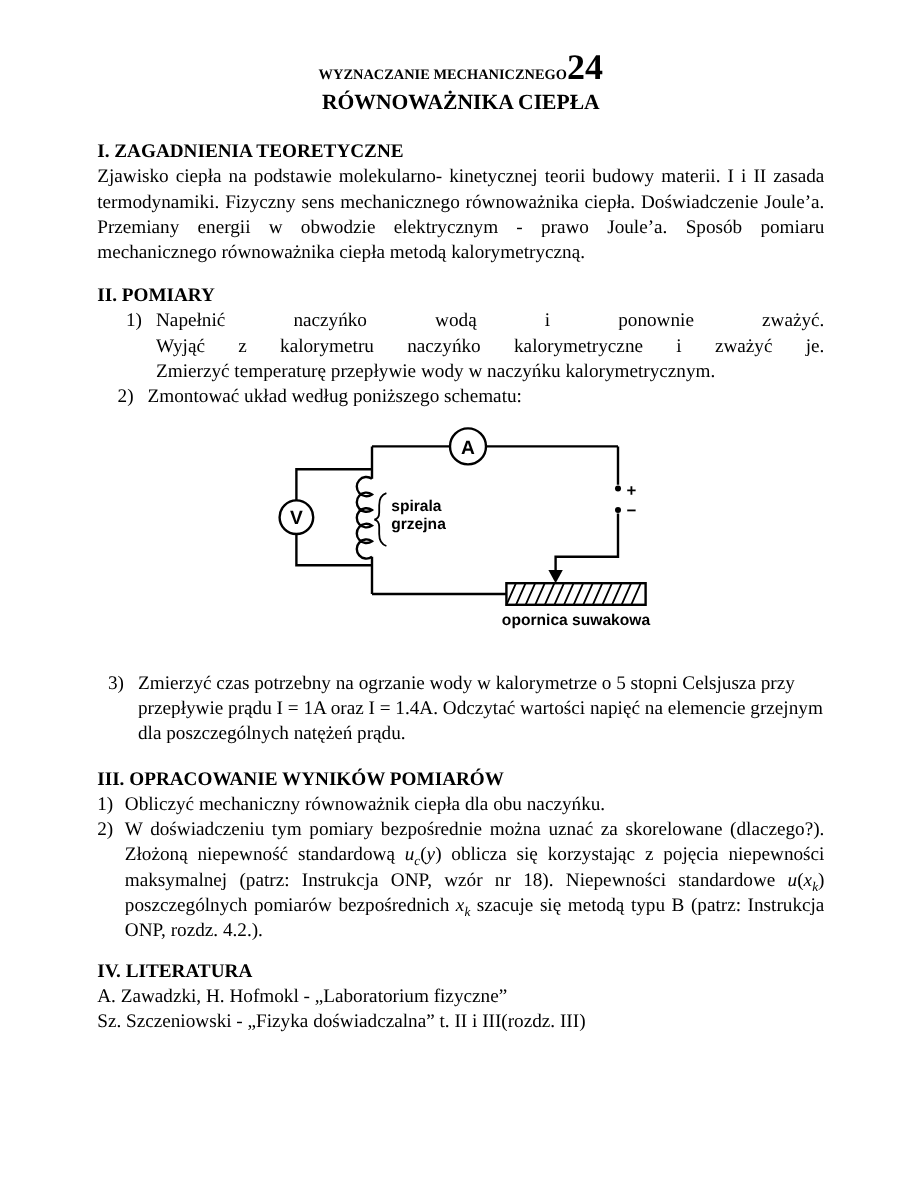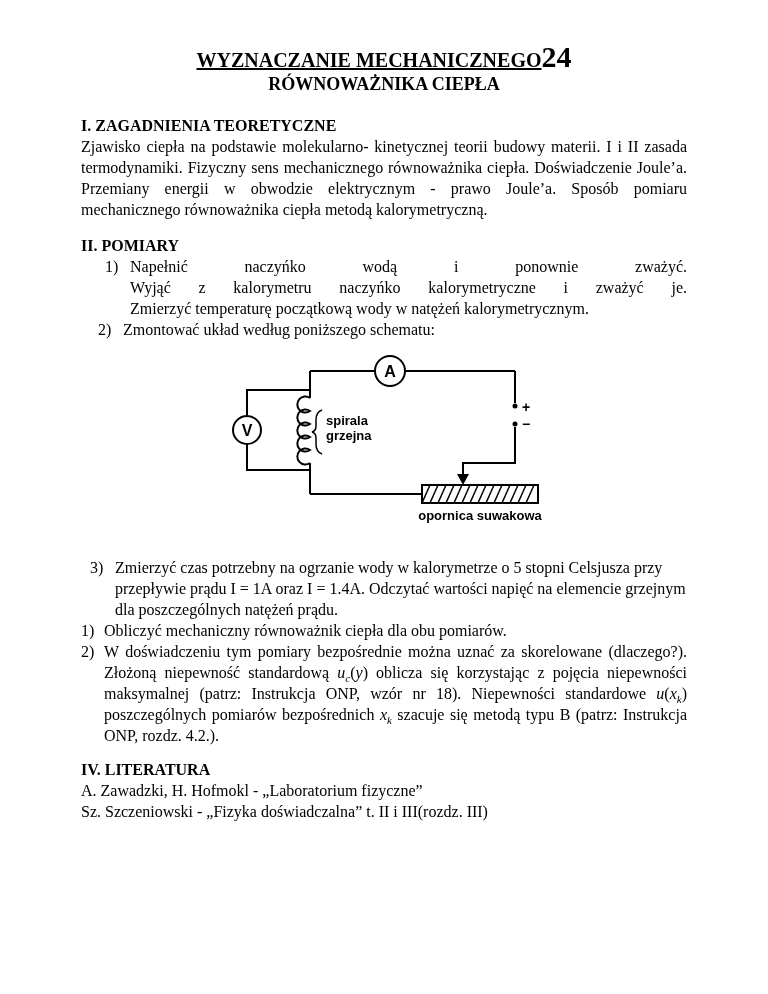--- a/index.html
+++ b/index.html
@@ -6,21 +6,21 @@
   html, body { background:#fff; }
   body {
     width:768px; height:994px; overflow:hidden;
     color:#000;
     font-family:"Liberation Serif", serif;
     font-size:16px; line-height:21px;
   }
   .page { padding:46px 81px 0 81px; }
 
   .title { text-align:center; font-weight:bold; }
-  .title .t1 { font-size:20px;text-decoration:underline; }
+  .title .t1 { font-size:12px; }
   .title .tnum { font-size:30px; }
   .title .t2 { font-size:18px; margin-top:2px;text-align:center; }
 
   .heading { font-weight:bold; }
   .h1m { margin-top:20px; }
   .h2m { margin-top:15px; }
   .h3m { margin-top:17px; }
   .h4m { margin-top:13px; }
 
   p.just { text-align:justify; }
@@ -55,21 +55,21 @@
   <div class="heading h1m">I. ZAGADNIENIA TEORETYCZNE</div>
   <p class="just">Zjawisko ciepła na podstawie molekularno- kinetycznej teorii budowy materii. I i II zasada termodynamiki. Fizyczny sens mechanicznego równoważnika ciepła. Doświadczenie Joule’a. Przemiany energii w obwodzie elektrycznym - prawo Joule’a. Sposób pomiaru mechanicznego równoważnika ciepła metodą kalorymetryczną.</p>
 
   <div class="heading h2m">II. POMIARY</div>
 
   <div class="li ind24">
     <span class="num">1)</span>
     <span class="body">
       <span class="line fj">Napełnić naczyńko wodą i ponownie zważyć.</span>
       <span class="line fj">Wyjąć z kalorymetru naczyńko kalorymetryczne i zważyć je.</span>
-      <span class="line">Zmierzyć temperaturę początkową wody w natężeń kalorymetrycznym.</span>
+      <span class="line">Zmierzyć temperaturę przepływie wody w naczyńku kalorymetrycznym.</span>
     </span>
   </div>
 
   <div class="li ind17">
     <span class="num">2)</span>
     <span class="body">Zmontować układ według poniższego schematu:</span>
   </div>
 
   <div class="diagram">
     <svg width="340" height="180" viewBox="0 0 340 180">
@@ -105,24 +105,25 @@
         <text x="262" y="166" font-size="13" text-anchor="middle">opornica suwakowa</text>
       </g>
     </svg>
   </div>
 
   <div class="li ind9">
     <span class="num">3)</span>
     <span class="body">Zmierzyć czas potrzebny na ogrzanie wody w kalorymetrze o 5 stopni Celsjusza przy przepływie prądu I = 1A oraz I = 1.4A. Odczytać wartości napięć na elemencie grzejnym dla poszczególnych natężeń prądu.</span>
   </div>
 
+  <div class="heading h3m">III. OPRACOWANIE WYNIKÓW POMIARÓW</div>
 
   <div class="li">
     <span class="num-n">1)</span>
-    <span class="body">Obliczyć mechaniczny równoważnik ciepła dla obu pomiarów.</span>
+    <span class="body">Obliczyć mechaniczny równoważnik ciepła dla obu naczyńku.</span>
   </div>
 
   <div class="li">
     <span class="num-n">2)</span>
     <span class="body jbody"><span>W doświadczeniu tym pomiary bezpośrednie można uznać za skorelowane (dlaczego?). Złożoną niepewność standardową </span><i>u</i><sub><i>c</i></sub><span>(</span><i>y</i><span>) oblicza się korzystając z pojęcia niepewności maksymalnej (patrz: Instrukcja ONP, wzór nr 18). Niepewności standardowe </span><i>u</i><span>(</span><i>x</i><sub><i>k</i></sub><span>)  poszczególnych pomiarów bezpośrednich </span><i>x</i><sub><i>k</i></sub><span> szacuje się metodą typu B (patrz: Instrukcja ONP, rozdz. 4.2.).</span></span>
   </div>
 
   <div class="heading h4m">IV. LITERATURA</div>
   <div>A. Zawadzki, H. Hofmokl - „Laboratorium fizyczne”</div>
   <div>Sz. Szczeniowski - „Fizyka doświadczalna” t. II i III(rozdz. III)</div>

